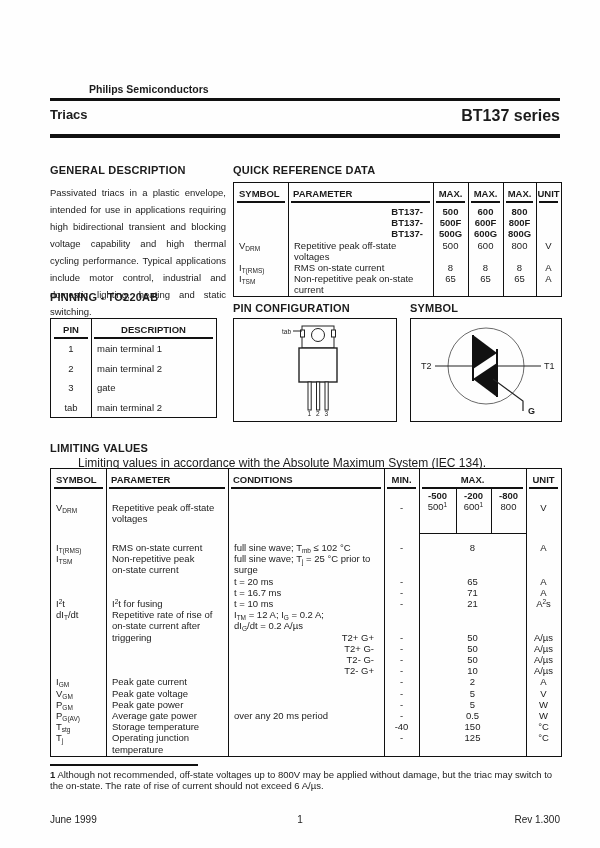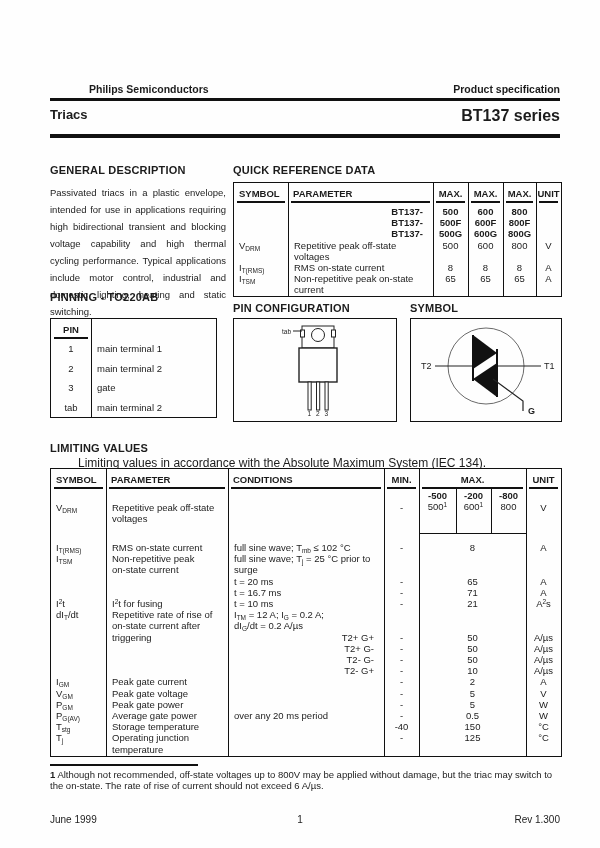--- a/index.html
+++ b/index.html
@@ -34,21 +34,20 @@
   .vdrm{position:relative;height:44px;font-size:9.5px;}
   .vdrm .cell{position:absolute;line-height:11px;}
   .footer{position:absolute;font-size:10px;}
 </style>
 </head>
 <body>
 
 <div id="page">
 
   <div class="abs b" style="left:50px;top:83px;font-size:10.5px;padding-left:39px;">Philips Semiconductors</div>
-  <div class="abs b" style="left:300px;top:83px;width:260px;text-align:right;font-size:10.5px;">Product specification</div>
   <div class="rule" style="left:50px;top:98px;width:510px;height:3px;"></div>
 
   <div class="abs b" style="left:50px;top:107px;font-size:13px;">Triacs</div>
   <div class="abs b" style="left:300px;top:107px;width:260px;text-align:right;font-size:16px;">BT137 series</div>
   <div class="rule" style="left:50px;top:134px;width:510px;height:4px;"></div>
 
   <div class="sec-head" style="left:50px;top:164px;">GENERAL DESCRIPTION</div>
   <div class="gd-body" style="left:50px;top:184px;width:176px;">Passivated triacs in a plastic envelope, intended for use in applications requiring high bidirectional transient and blocking voltage capability and high thermal cycling performance. Typical applications include motor control, industrial and domestic lighting, heating and static switching.</div>
 
   <div class="sec-head" style="left:233px;top:164px;">QUICK REFERENCE DATA</div>
@@ -132,20 +131,21 @@
           <div class="ctr"></div>
         </div>
       </div>
   </div>
 
   <div class="sec-head" style="left:50px;top:291px;">PINNING - TO220AB</div>
   <div class="tbl" style="left:50px;top:318px;width:165px;height:98px;">
     <div class="vline" style="left:40px;"></div>
     <div class="hrow" style="grid-template-columns:40px 125px;">
       <div class="hcell hc-c">PIN</div>
+      <div class="hcell hc-c">DESCRIPTION</div>
     </div>
     <div id="pin-body">
         <div class="prow">
           <div class="ctr">1</div>
           <div class="c-par">main terminal 1</div>
         </div>
         <div class="prow">
           <div class="ctr">2</div>
           <div class="c-par">main terminal 2</div>
         </div>

